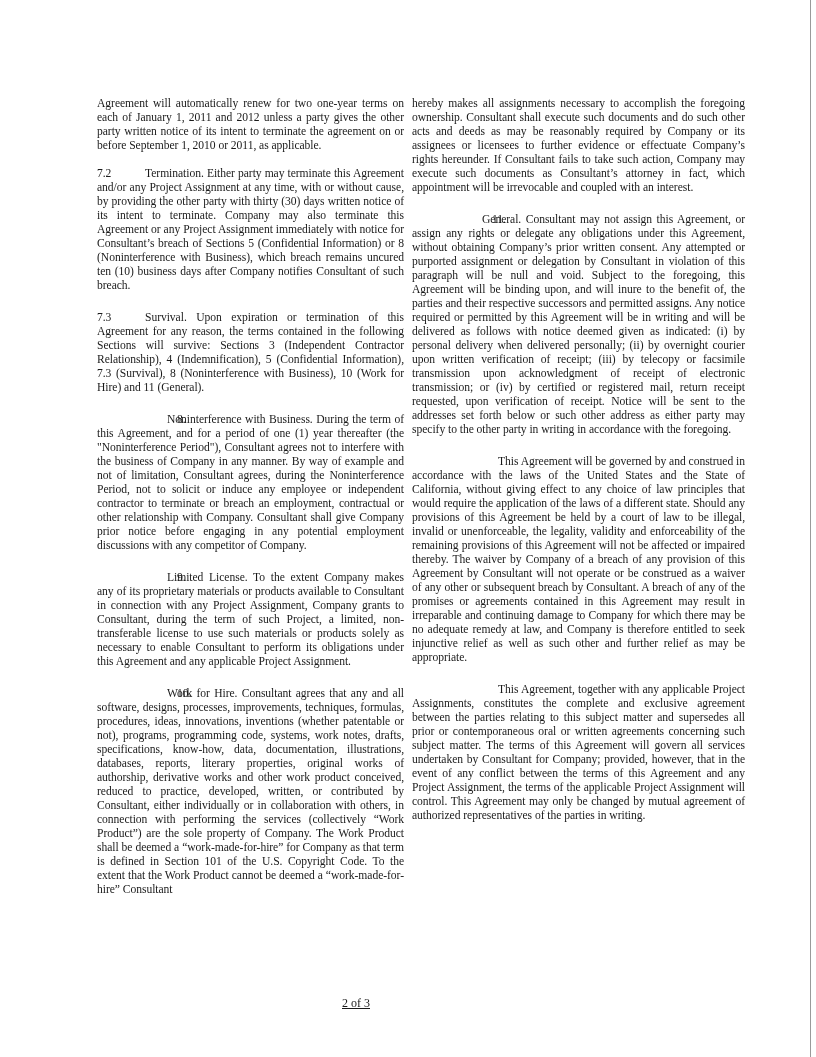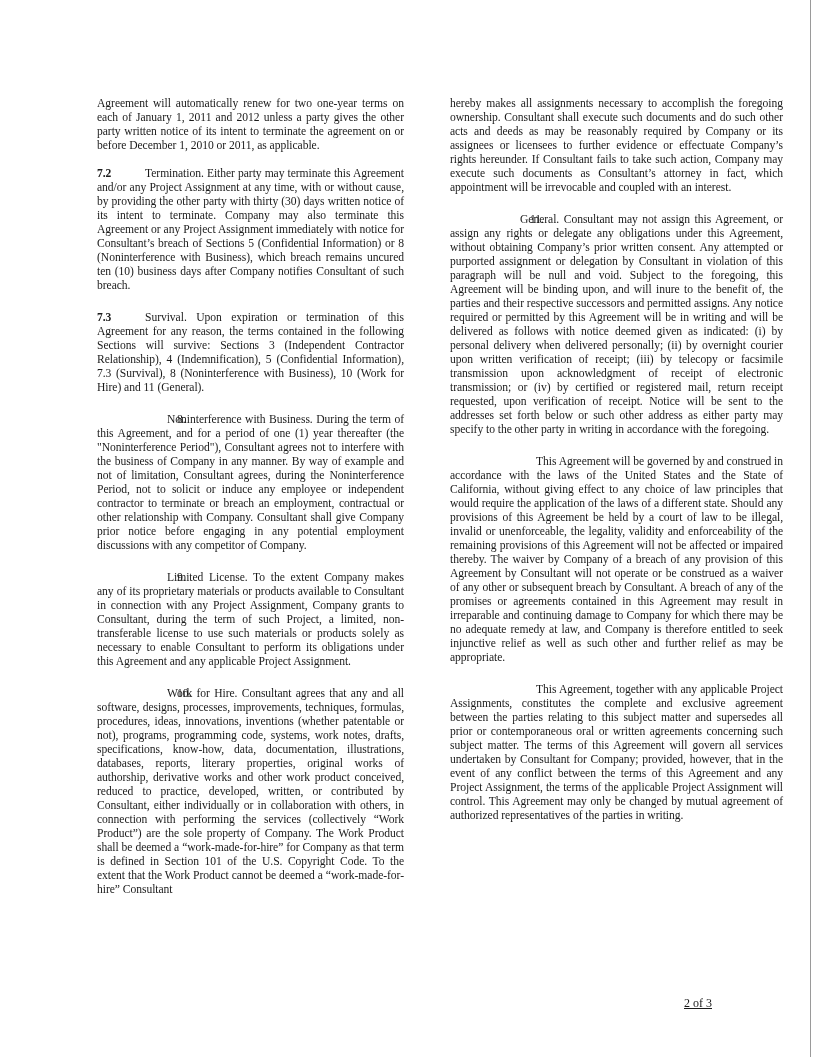--- a/index.html
+++ b/index.html
@@ -25,47 +25,47 @@
     }
     .column {
       position: absolute;
       top: 97px;
       font-size: 11.6px;
       line-height: 14px;
       text-align: justify;
       letter-spacing: -0.05px;
     }
     .col-left { left: 97px; width: 307px; }
-    .col-right { left: 450px; width: 333px; }
+    .col-right { left: 412px; width: 333px; }
     .para { margin: 0 0 14px 0; }
     .para.indent { text-indent: 40px; }
     .para.deep-indent { text-indent: 86px; }
-    .num-wide { display: inline-block; width: 48px; font-weight: bold; }
+    .num-wide { display: inline-block; width: 48px; font-weight: normal; }
     .num-tab { display: inline-block; width: 30px; font-weight: normal; }
     .heading { font-weight: normal; }
     .em { }
     .footer {
       position: absolute;
       top: 996px;
       left: 0;
       width: 712px;
-      text-align: right;
+      text-align: center;
       font-size: 12px;
       text-decoration: underline;
     }
     .gap-lg { margin-bottom: 18px; }
   </style>
 </head>
 <body>
 
 <div class="scan-edge"></div>
 
 <div class="column col-left">
   <p class="para">
-    <span>Agreement will automatically renew for two one-year terms on each of January 1, 2011 and 2012 unless a party gives the other party written notice of its intent to terminate the agreement on or before December 1, 2010 or 2011, as applicable.</span>
+    <span>Agreement will automatically renew for two one-year terms on each of January 1, 2011 and 2012 unless a party gives the other party written notice of its intent to terminate the agreement on or before September 1, 2010 or 2011, as applicable.</span>
   </p>
 
   <p class="para gap-lg">
     <span class="num-wide">7.2</span><span class="heading">Termination.</span><span> Either party may terminate this Agreement and/or any Project Assignment at any time, with or without cause, by providing the other party with thirty (30) days written notice of its intent to terminate. Company may also terminate this Agreement or any Project Assignment immediately with notice for Consultant’s breach of Sections 5 (Confidential Information) or 8 (Noninterference with Business), which breach remains uncured ten (10) business days after Company notifies Consultant of such breach.</span>
   </p>
 
   <p class="para gap-lg">
     <span class="num-wide">7.3</span><span class="heading">Survival.</span><span> Upon expiration or termination of this Agreement for any reason, the terms contained in the following Sections will survive: Sections 3 (Independent Contractor Relationship), 4 (Indemnification), 5 (Confidential Information), 7.3 (Survival), 8 (Noninterference with Business), 10 (Work for Hire) and 11 (General).</span>
   </p>
 

